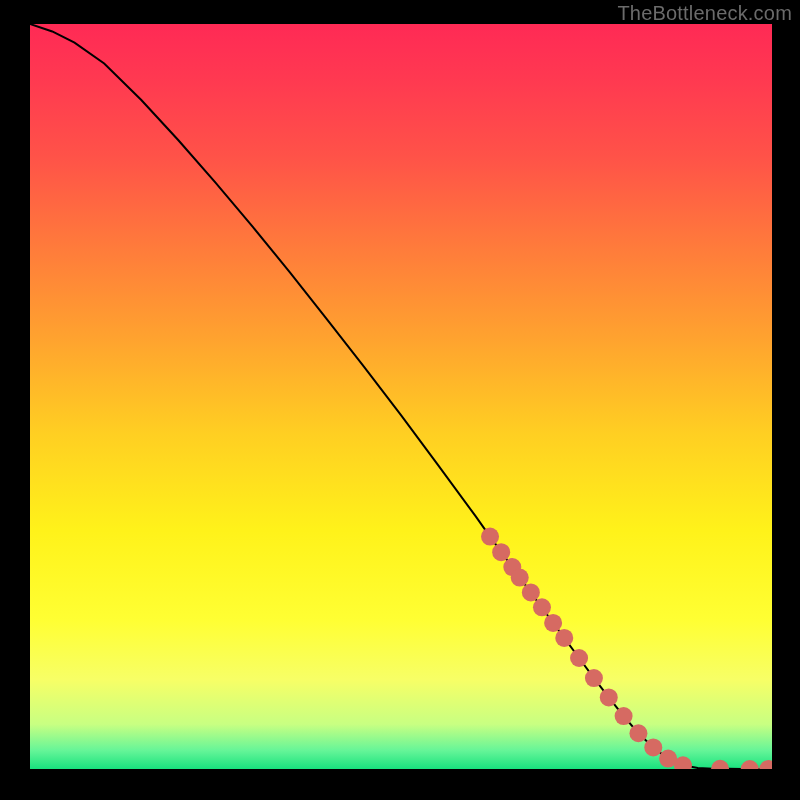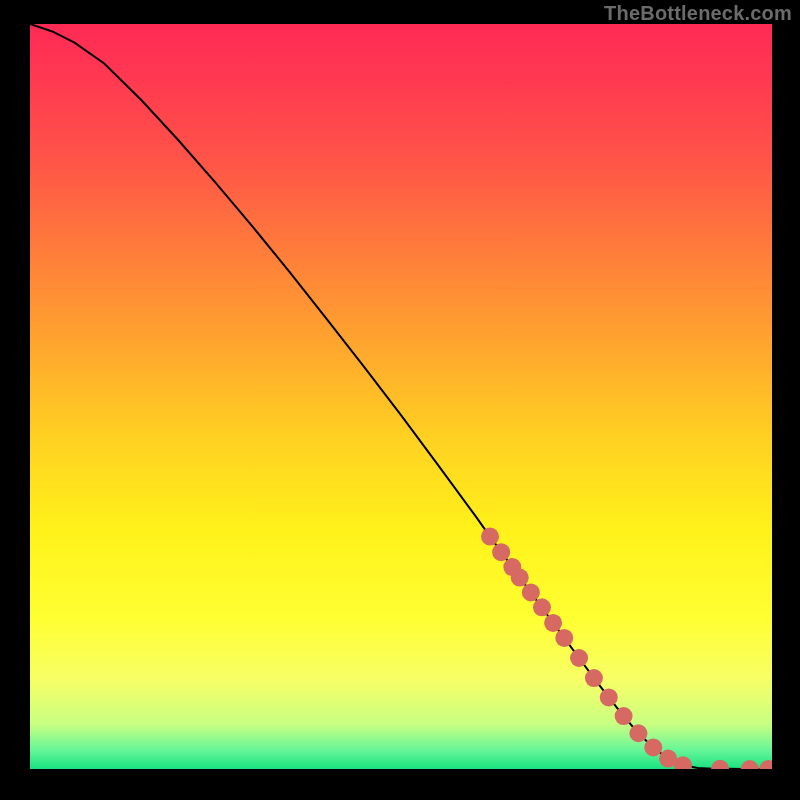--- a/index.html
+++ b/index.html
@@ -16,21 +16,21 @@
     width: 800px;
     height: 800px;
     background: #000;
   }
   .watermark {
     position: absolute;
     top: 2px;
     right: 8px;
     color: #6b6b6b;
     font-size: 20px;
-    font-weight: 700;
+    font-weight: 400;
     letter-spacing: 0.2px;
     z-index: 5;
     user-select: none;
   }
   svg.plot {
     position: absolute;
     left: 0;
     top: 0;
     width: 800px;
     height: 800px;

